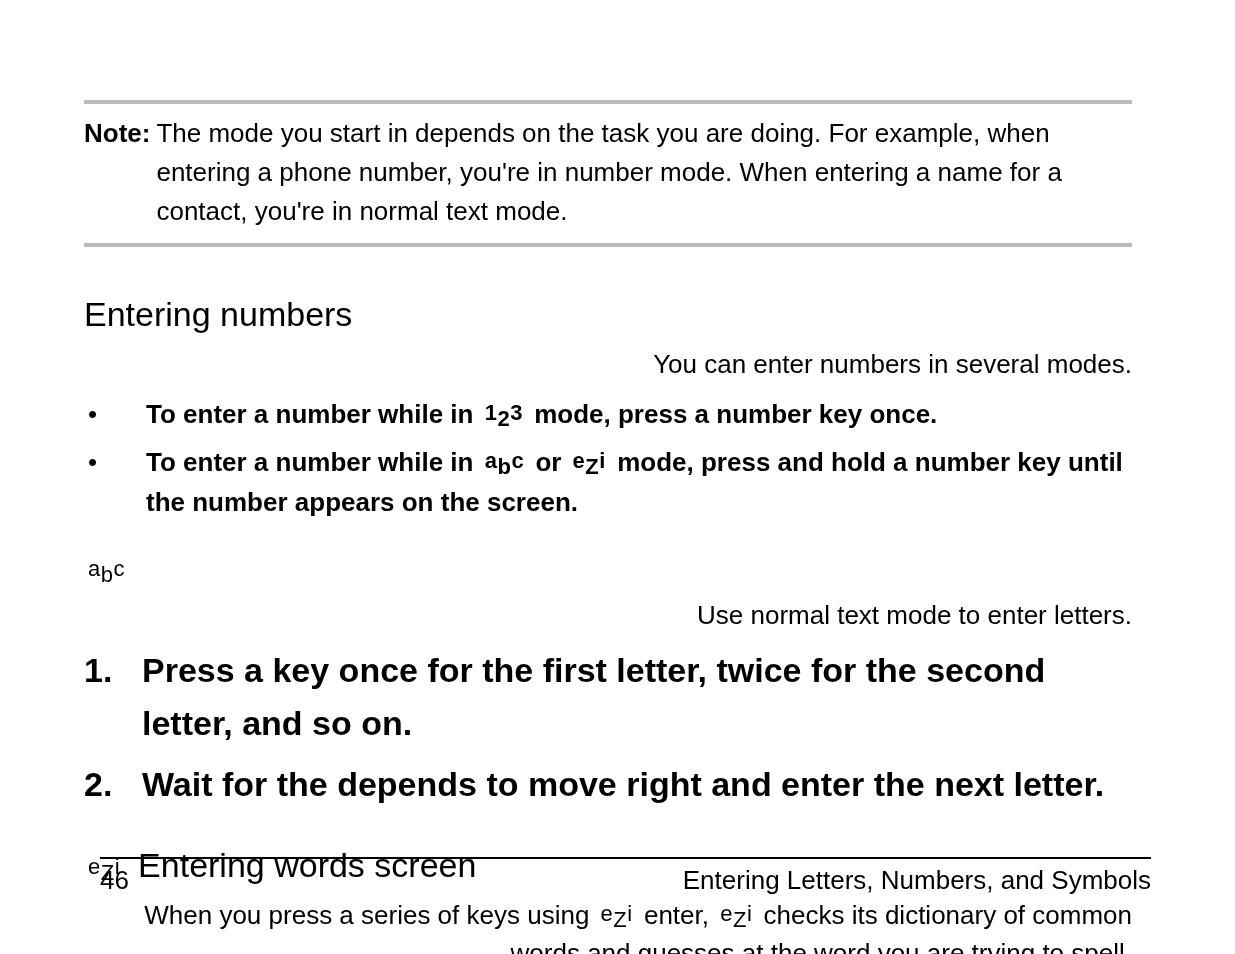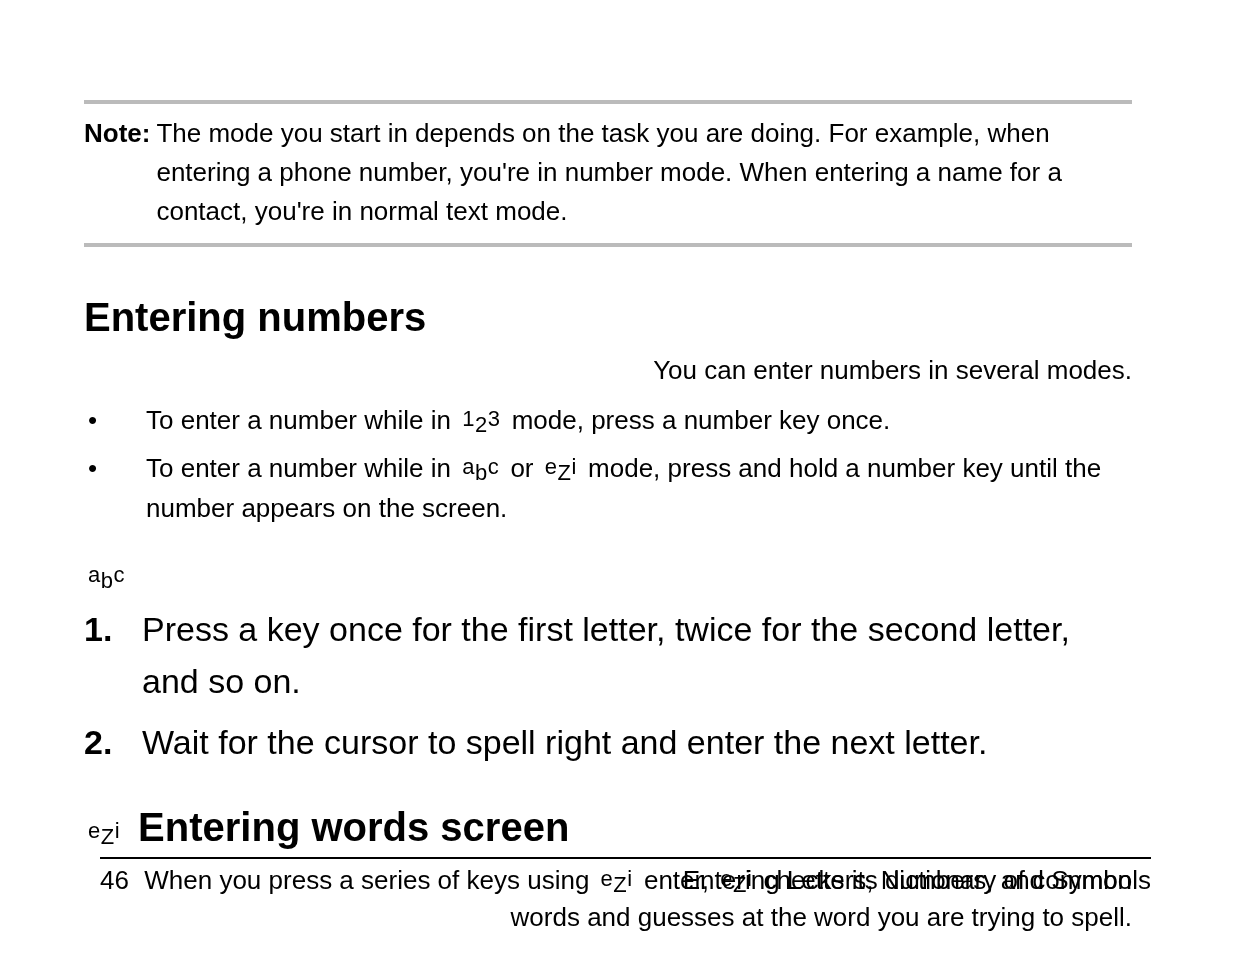--- a/index.html
+++ b/index.html
@@ -31,22 +31,22 @@
     white-space: nowrap;
     margin-right: 6px;
   }
   .note-text {
     flex: 1;
   }
   .section {
     margin-bottom: 36px;
   }
   .h2 {
-    font-size: 40px;
-    font-weight: bold;
+    font-size: 34px;
+    font-weight: normal;
     margin-bottom: 12px;
   }
   .h2-row {
     display: flex;
     align-items: baseline;
     gap: 14px;
     margin-bottom: 12px;
   }
   .p {
     font-size: 26px;
@@ -84,21 +84,21 @@
     line-height: 1.55;
     margin-bottom: 8px;
     counter-increment: step;
   }
   ol.steps > li::before {
     content: counter(step) ".";
     font-weight: bold;
     width: 58px;
     flex-shrink: 0;
   }
-  .li-body { flex: 1; }
+  .li-body { flex: 1; font-weight: bold; }
   .mode-icon {
     display: inline-block;
     font-family: Arial, Helvetica, sans-serif;
     font-size: 22px;
     letter-spacing: 0.5px;
     vertical-align: baseline;
     margin: 0 4px;
     position: relative;
     white-space: nowrap;
   }
@@ -153,26 +153,27 @@
           <span> mode, press and hold a number key until the number appears on the screen.</span>
         </span>
       </li>
     </ul>
   </div>
 
   <div class="section">
     <div class="h2-row">
       <span class="mode-icon"><span class="c1">a</span><span class="c2">b</span><span class="c3">c</span></span>
     </div>
+    <div class="p">Use normal text mode to enter letters.</div>
     <ol class="steps">
       <li>
         <span class="li-body">Press a key once for the first letter, twice for the second letter, and so on.</span>
       </li>
       <li>
-        <span class="li-body">Wait for the cursor to spell right and enter the next letter.</span>
+        <span class="li-body">Wait for the depends to move right and enter the next letter.</span>
       </li>
     </ol>
   </div>
 
   <div class="section">
     <div class="h2-row">
       <span class="mode-icon"><span class="c1">e</span><span class="c2">Z</span><span class="c3">i</span></span>
       <span class="h2" style="margin-bottom:0">Entering words screen</span>
     </div>
     <div class="p">

